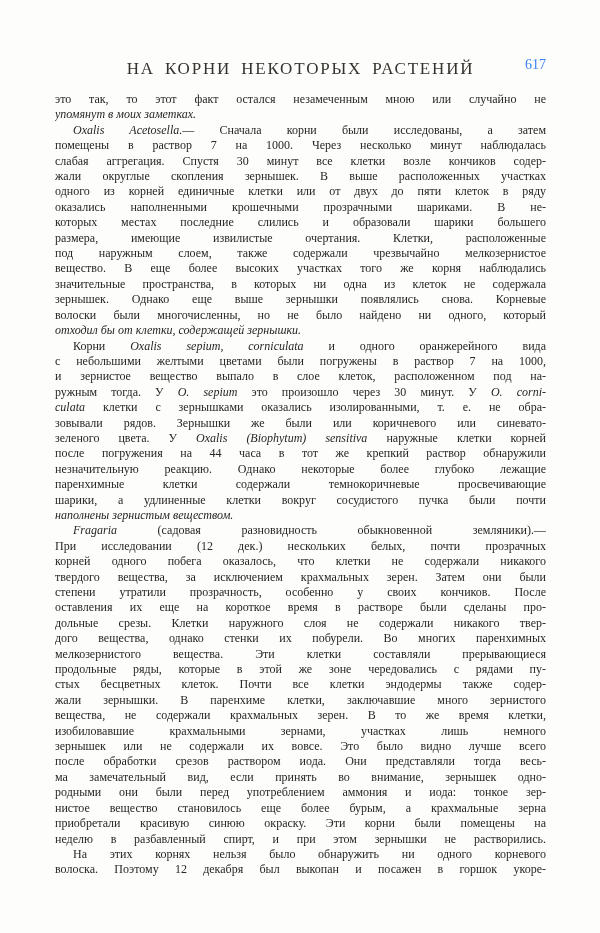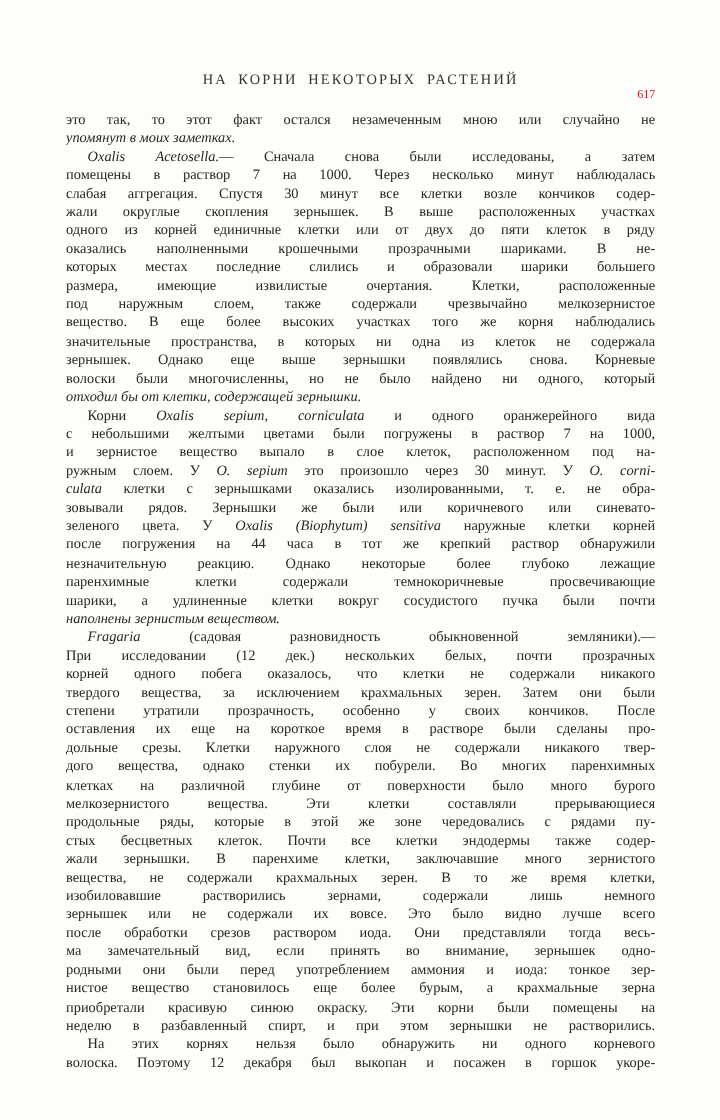--- a/index.html
+++ b/index.html
@@ -22,32 +22,32 @@
     left: 55px;
     width: 491px;
     height: 16px;
   }
   .head-title {
     position: absolute;
     left: 0;
     right: 0;
     top: 2px;
     text-align: center;
-    font-size: 12px;
+    font-size: 17px;
     letter-spacing: 1.8px;
     word-spacing: 4px;
     color: #36332d;
     white-space: nowrap;
   }
   .head-page {
     position: absolute;
     right: 0;
-    top: 17px;
-    font-size: 10px;
-    color: #b91c1c;
+    top: 0;
+    font-size: 14px;
+    color: #3b82f6;
   }
   .body-text {
     position: absolute;
     left: 55px;
     top: 92px;
     width: 491px;
     font-size: 12px;
     line-height: 15.4px;
   }
   .line {
@@ -72,61 +72,60 @@
 <body>
 
 <div class="page">
   <div class="running-head">
     <div class="head-title">НА КОРНИ НЕКОТОРЫХ РАСТЕНИЙ</div>
     <div class="head-page">617</div>
   </div>
   <div class="body-text">
       <div class="line"><span>это так, то этот факт остался незамеченным мною или случайно не</span></div>
       <div class="line endline"><span>упомянут в моих заметках.</span></div>
-      <div class="line indent"><i>Oxalis Acetosella.</i><span>— Сначала снова были исследованы, а затем</span></div>
+      <div class="line indent"><i>Oxalis Acetosella.</i><span>— Сначала корни были исследованы, а затем</span></div>
       <div class="line"><span>помещены в раствор 7 на 1000. Через несколько минут наблюдалась</span></div>
       <div class="line"><span>слабая аггрегация. Спустя 30 минут все клетки возле кончиков содер-</span></div>
       <div class="line"><span>жали округлые скопления зернышек. В выше расположенных участках</span></div>
       <div class="line"><span>одного из корней единичные клетки или от двух до пяти клеток в ряду</span></div>
       <div class="line"><span>оказались наполненными крошечными прозрачными шариками. В не-</span></div>
       <div class="line"><span>которых местах последние слились и образовали шарики большего</span></div>
       <div class="line"><span>размера, имеющие извилистые очертания. Клетки, расположенные</span></div>
       <div class="line"><span>под наружным слоем, также содержали чрезвычайно мелкозернистое</span></div>
       <div class="line"><span>вещество. В еще более высоких участках того же корня наблюдались</span></div>
       <div class="line"><span>значительные пространства, в которых ни одна из клеток не содержала</span></div>
       <div class="line"><span>зернышек. Однако еще выше зернышки появлялись снова. Корневые</span></div>
       <div class="line"><span>волоски были многочисленны, но не было найдено ни одного, который</span></div>
       <div class="line endline"><span>отходил бы от клетки, содержащей зернышки.</span></div>
       <div class="line indent"><span>Корни </span><i>Oxalis sepium, corniculata</i><span> и одного оранжерейного вида</span></div>
       <div class="line"><span>с небольшими желтыми цветами были погружены в раствор 7 на 1000,</span></div>
       <div class="line"><span>и зернистое вещество выпало в слое клеток, расположенном под на-</span></div>
-      <div class="line"><span>ружным слоем. У </span><i>O. sepium</i><span> это произошло через 30 минут. У </span><i>O. corni-</i></div>
+      <div class="line"><span>ружным тогда. У </span><i>O. sepium</i><span> это произошло через 30 минут. У </span><i>O. corni-</i></div>
       <div class="line"><i>culata</i><span> клетки с зернышками оказались изолированными, т. е. не обра-</span></div>
       <div class="line"><span>зовывали рядов. Зернышки же были или коричневого или синевато-</span></div>
       <div class="line"><span>зеленого цвета. У </span><i>Oxalis (Biophytum) sensitiva</i><span> наружные клетки корней</span></div>
       <div class="line"><span>после погружения на 44 часа в тот же крепкий раствор обнаружили</span></div>
       <div class="line"><span>незначительную реакцию. Однако некоторые более глубоко лежащие</span></div>
       <div class="line"><span>паренхимные клетки содержали темнокоричневые просвечивающие</span></div>
       <div class="line"><span>шарики, а удлиненные клетки вокруг сосудистого пучка были почти</span></div>
       <div class="line endline"><span>наполнены зернистым веществом.</span></div>
       <div class="line indent"><i>Fragaria</i><span> (садовая разновидность обыкновенной земляники).—</span></div>
       <div class="line"><span>При исследовании (12 дек.) нескольких белых, почти прозрачных</span></div>
       <div class="line"><span>корней одного побега оказалось, что клетки не содержали никакого</span></div>
       <div class="line"><span>твердого вещества, за исключением крахмальных зерен. Затем они были</span></div>
       <div class="line"><span>степени утратили прозрачность, особенно у своих кончиков. После</span></div>
       <div class="line"><span>оставления их еще на короткое время в растворе были сделаны про-</span></div>
       <div class="line"><span>дольные срезы. Клетки наружного слоя не содержали никакого твер-</span></div>
       <div class="line"><span>дого вещества, однако стенки их побурели. Во многих паренхимных</span></div>
-      <div class="line"><span>клетках на различной глубине от поверхности было много бурого</span></div>
       <div class="line"><span>мелкозернистого вещества. Эти клетки составляли прерывающиеся</span></div>
       <div class="line"><span>продольные ряды, которые в этой же зоне чередовались с рядами пу-</span></div>
       <div class="line"><span>стых бесцветных клеток. Почти все клетки эндодермы также содер-</span></div>
       <div class="line"><span>жали зернышки. В паренхиме клетки, заключавшие много зернистого</span></div>
       <div class="line"><span>вещества, не содержали крахмальных зерен. В то же время клетки,</span></div>
-      <div class="line"><span>изобиловавшие растворились зернами, содержали лишь немного</span></div>
+      <div class="line"><span>изобиловавшие крахмальными зернами, участках лишь немного</span></div>
       <div class="line"><span>зернышек или не содержали их вовсе. Это было видно лучше всего</span></div>
       <div class="line"><span>после обработки срезов раствором иода. Они представляли тогда весь-</span></div>
       <div class="line"><span>ма замечательный вид, если принять во внимание, зернышек одно-</span></div>
       <div class="line"><span>родными они были перед употреблением аммония и иода: тонкое зер-</span></div>
       <div class="line"><span>нистое вещество становилось еще более бурым, а крахмальные зерна</span></div>
       <div class="line"><span>приобретали красивую синюю окраску. Эти корни были помещены на</span></div>
       <div class="line"><span>неделю в разбавленный спирт, и при этом зернышки не растворились.</span></div>
       <div class="line indent"><span>На этих корнях нельзя было обнаружить ни одного корневого</span></div>
       <div class="line"><span>волоска. Поэтому 12 декабря был выкопан и посажен в горшок укоре-</span></div>
     </div>

